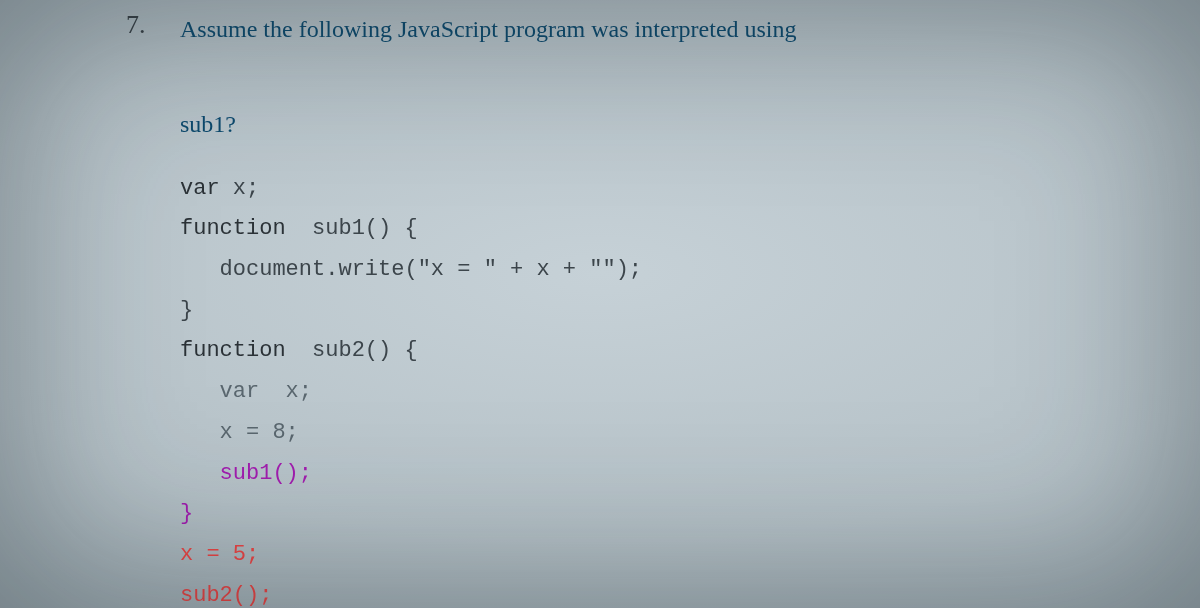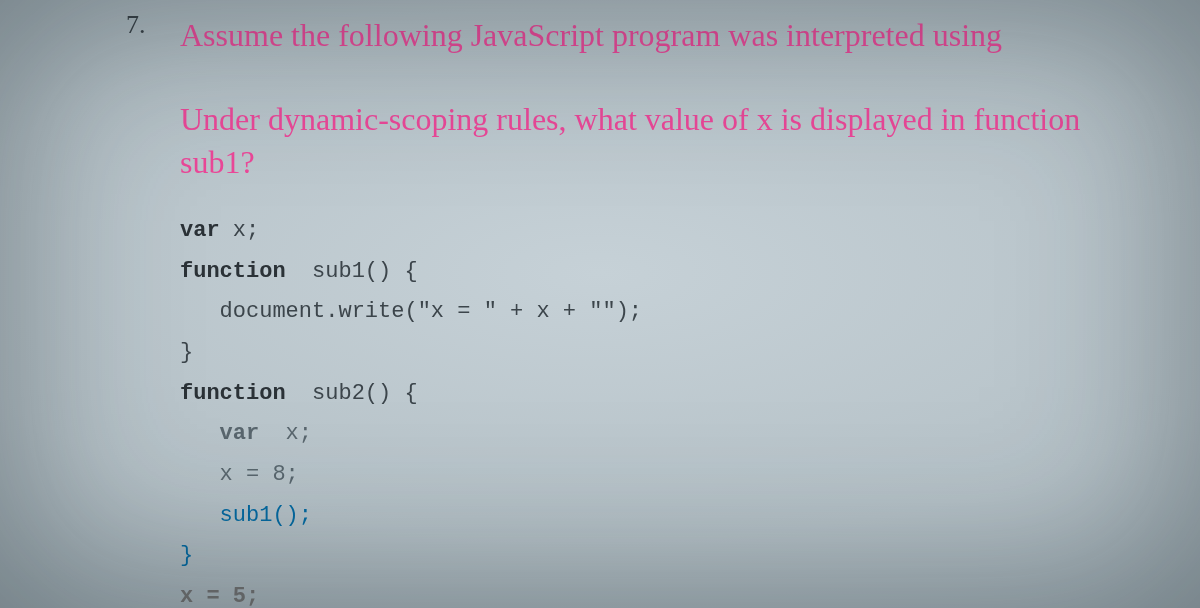--- a/index.html
+++ b/index.html
@@ -25,57 +25,57 @@
   }
   .q-number {
     position: absolute;
     left: 126px;
     top: 10px;
     font-size: 26px;
     color: #384046;
   }
   .q-text {
     margin-left: 60px;
-    font-size: 32px;
+    font-size: 24px;
     line-height: 1.32;
-    color: #ec4899;
+    color: #0c4a6e;
     max-width: 980px;
   }
   .code-block {
     margin-top: 28px;
     margin-left: 60px;
     font-family: "Courier New", Courier, monospace;
     font-size: 22px;
     line-height: 1.85;
     color: #3c454b;
     white-space: pre;
   }
-  .kw { font-weight: bold; color: #2b3237; }
+  .kw { font-weight: normal; color: #2b3237; }
   .fade1 { color: #59666e; }
-  .fade2 { color: #0369a1; }
-  .fade3 { color: #737373; font-weight: bold; }
+  .fade2 { color: #a21caf; }
+  .fade3 { color: #ef4444; }
   
   .vignette {
     pointer-events: none;
     position: absolute;
     inset: 0;
     box-shadow: inset 0 0 160px 30px rgba(30,40,45,0.35);
   }
 </style>
 </head>
 <body>
 
 <div class="page">
 
   <div class="q-number">7.</div>
 
   <div class="q-text">
     <span>Assume the following JavaScript program was interpreted using</span><br>
     <br>
-    <span>Under dynamic-scoping rules, what value of x is displayed in function</span><br>
+    <br>
     <span>sub1?</span>
   </div>
 
   <div class="code-block"><span class="kw">var</span><span> x;</span>
 <span class="kw">function</span><span>  sub1() {</span>
 <span>   document.write("x = " + x + "");</span>
 <span>}</span>
 <span class="kw">function</span><span>  sub2() {</span>
 <span class="kw fade1">   var</span><span class="fade1">  x;</span>
 <span class="fade1">   x = 8;</span>

